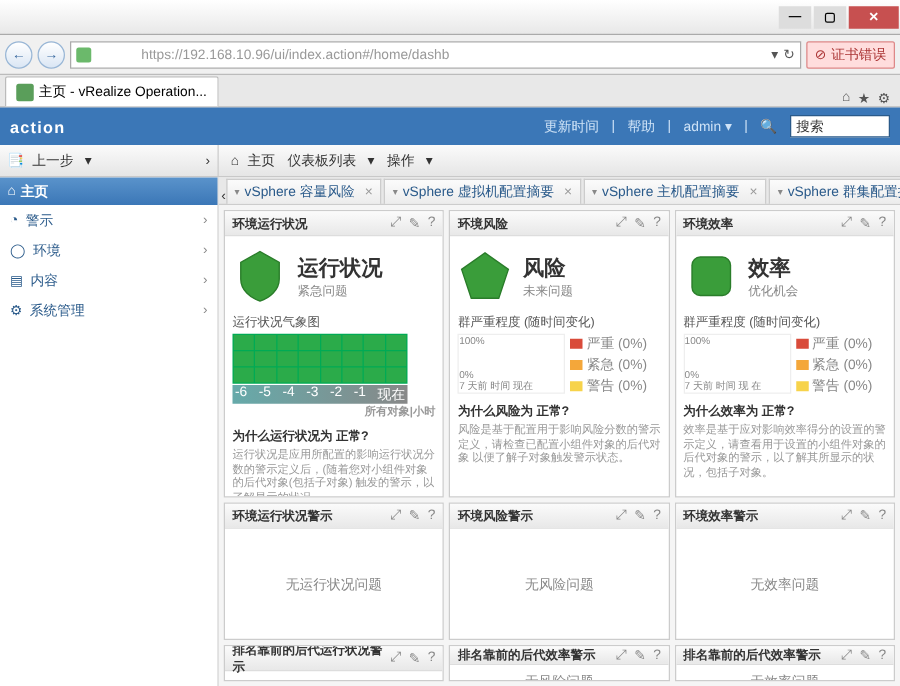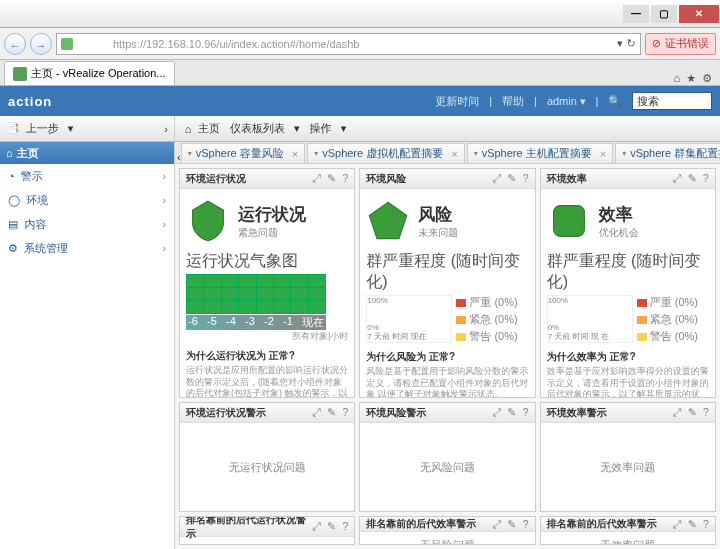--- a/index.html
+++ b/index.html
@@ -47,27 +47,27 @@
 .panel { background:#fff; border:1px solid #ccc; display:flex; flex-direction:column; overflow:hidden; }
 .phdr { height:20px; background:linear-gradient(#fbfbfb,#e8e8e8); border-bottom:1px solid #ddd; display:flex; align-items:center; padding:0 6px; justify-content:space-between; }
 .phdr .ttl { color:#333; font-weight:bold; font-size:10px; }
 .phdr .ctl { display:flex; gap:6px; color:#888; font-size:10px; }
 .pbody { flex:1; padding:6px; display:flex; flex-direction:column; overflow:hidden; }
 .badge-row { display:flex; align-items:center; gap:8px; margin:4px 0 2px; }
 .badge { width:44px; height:44px; position:relative; }
 .badge svg { width:100%; height:100%; }
 .big-label { font-size:17px; font-weight:bold; color:#333; }
 .sub-label { font-size:10px; color:#888; }
-.mini-title { font-size:16px; color:#555; margin-top:6px; }
+.mini-title { font-size:10px; color:#555; margin-top:6px; }
 .heat { margin-top:2px; }
 .heat .grid4 { display:grid; grid-template-columns:repeat(8,1fr); grid-template-rows:repeat(3,12px); gap:1px; background:#0a5; padding:1px; width:140px; }
 .heat .cell { background:#2bab4a; }
 .heat .axis { display:flex; justify-content:space-between; width:140px; font-size:9px; color:#666; margin-top:1px; background:linear-gradient(90deg,#6aa,#888);}
 .heat .axis span { color:#fff; padding:0 2px;}
-.foot-note { font-size:9px; color:#999; text-align:right; }
+.foot-note { font-size:9px; color:#999; text-align:right;font-weight:bold; }
 .q { font-size:10px; font-weight:bold; color:#333; margin-top:6px; }
 .desc { font-size:9px; color:#999; line-height:1.3; margin-top:2px; }
 .chartbox { display:flex; gap:4px; margin-top:2px; }
 .chart { border:1px solid #eee; width:86px; height:48px; position:relative; background:#fff; }
 .chart .yl { position:absolute; left:0; top:0; font-size:8px; color:#888; }
 .chart .y0 { position:absolute; left:0; bottom:10px; font-size:8px; color:#888; }
 .chart .xl { position:absolute; left:0; bottom:0; font-size:8px; color:#888; width:100%; text-align:left; }
 .legend { display:flex; flex-direction:column; gap:2px; font-size:9px; color:#888; }
 .legend .row { display:flex; align-items:center; gap:3px; }
 .legend .sw { width:10px; height:8px; }

